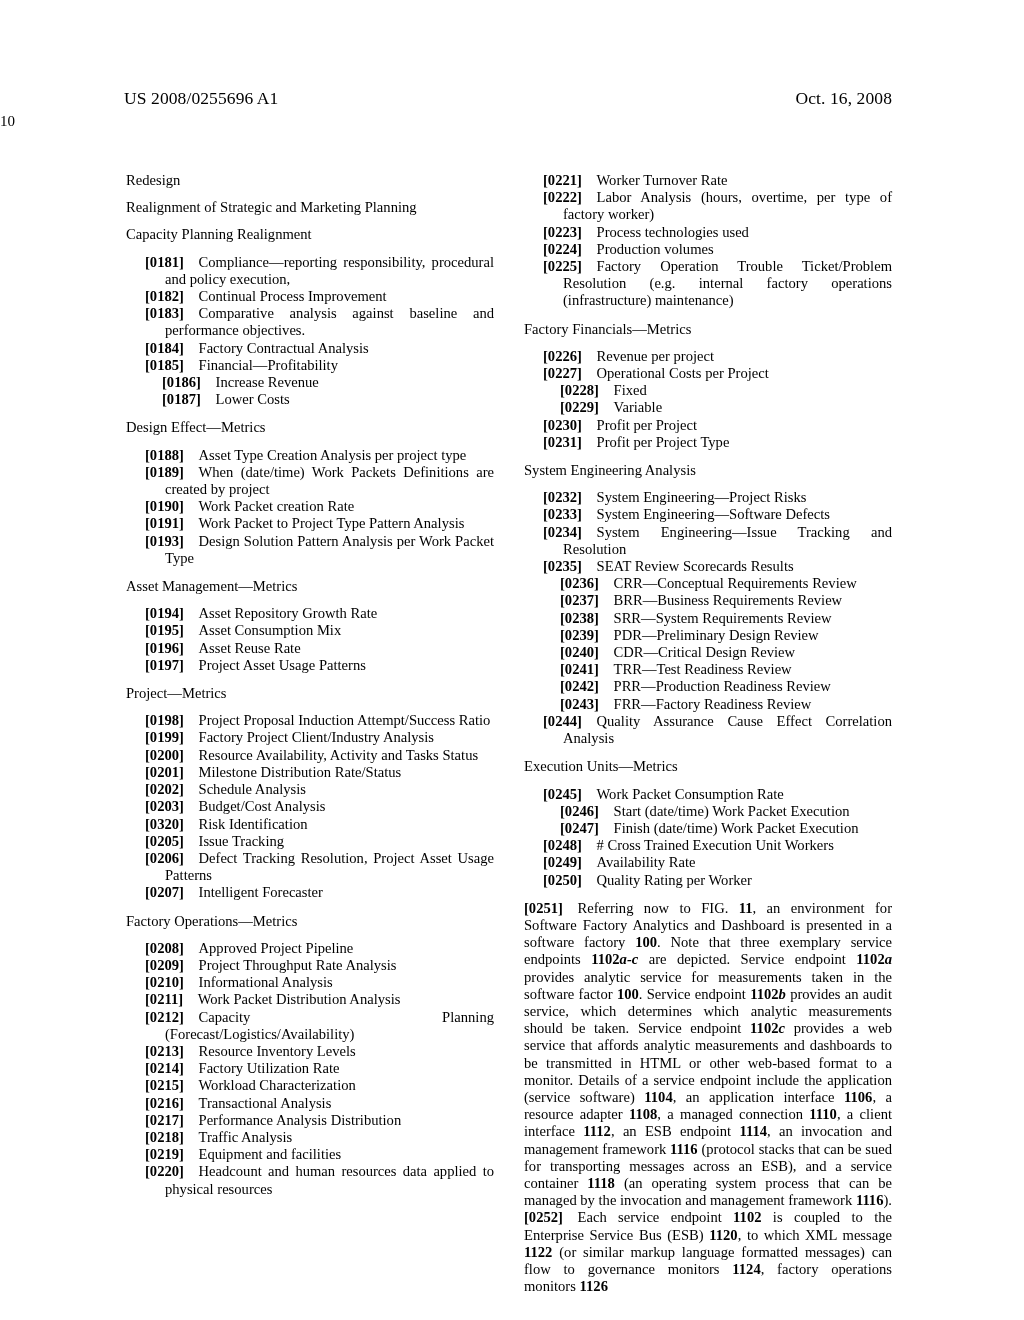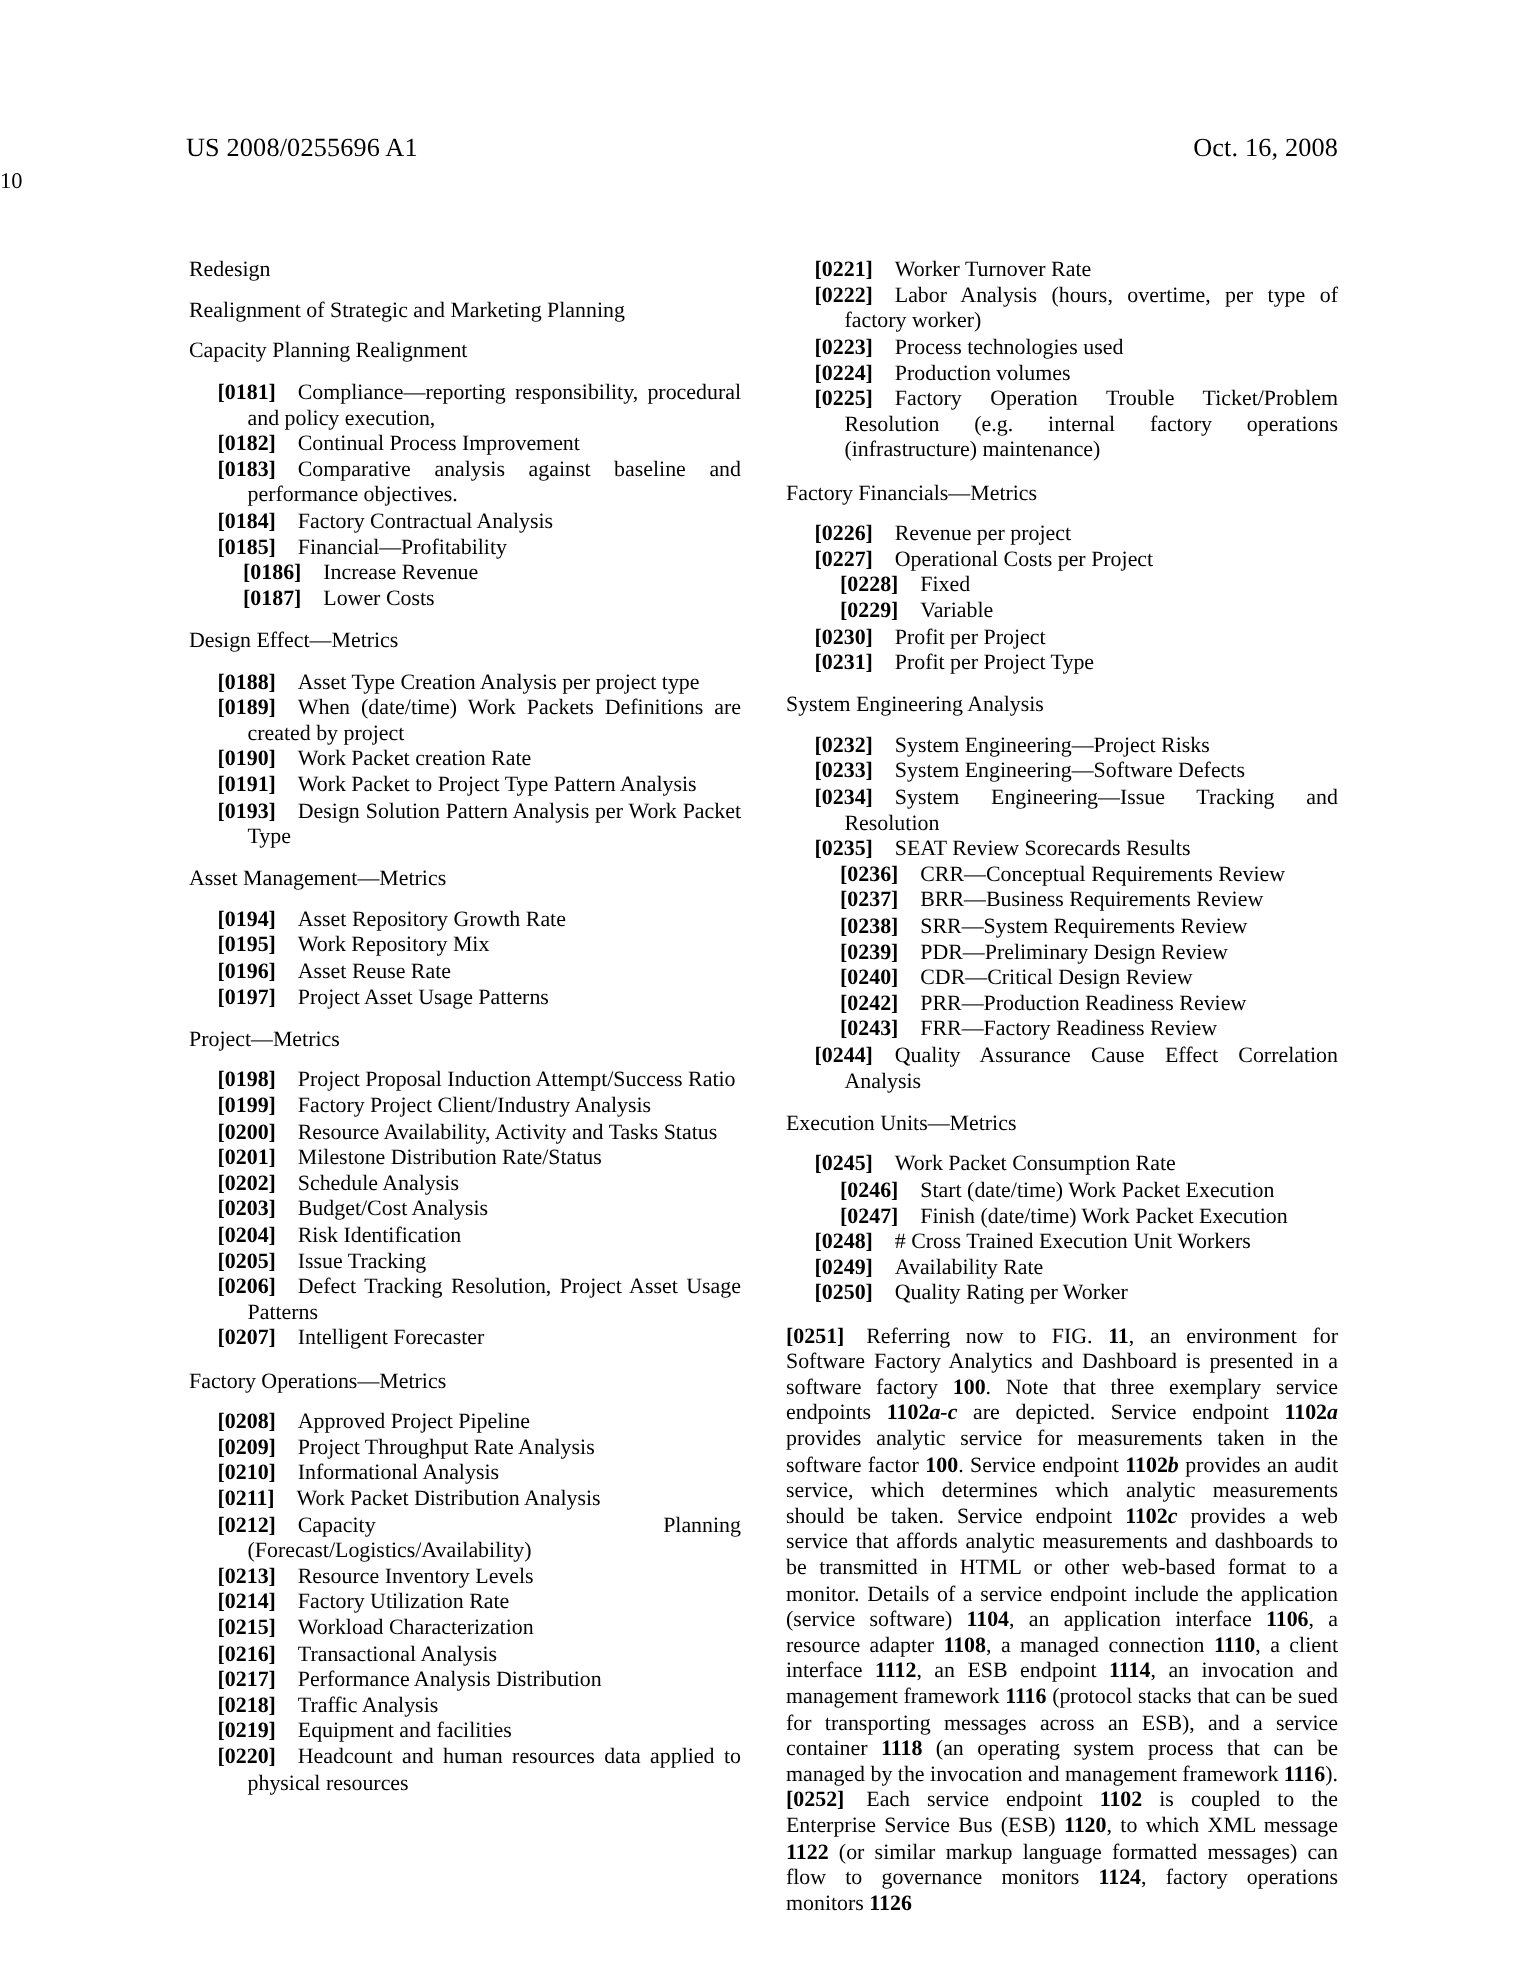--- a/index.html
+++ b/index.html
@@ -136,34 +136,34 @@
           <div class="para"><span class="num">[0188]</span><span class="gap">  </span><span>Asset Type Creation Analysis per project type</span></div>
           <div class="para"><span class="num">[0189]</span><span class="gap">  </span><span>When (date/time) Work Packets Definitions are created by project</span></div>
           <div class="para"><span class="num">[0190]</span><span class="gap">  </span><span>Work Packet creation Rate</span></div>
           <div class="para"><span class="num">[0191]</span><span class="gap">  </span><span>Work Packet to Project Type Pattern Analysis</span></div>
           <div class="para"><span class="num">[0193]</span><span class="gap">  </span><span>Design Solution Pattern Analysis per Work Packet Type</span></div>
         </div>
         <div class="section-gap"></div>
         <div class="heading">Asset Management—Metrics</div>
         <div class="list-block">
           <div class="para"><span class="num">[0194]</span><span class="gap">  </span><span>Asset Repository Growth Rate</span></div>
-          <div class="para"><span class="num">[0195]</span><span class="gap">  </span><span>Work Repository Mix</span></div>
+          <div class="para"><span class="num">[0195]</span><span class="gap">  </span><span>Asset Consumption Mix</span></div>
           <div class="para"><span class="num">[0196]</span><span class="gap">  </span><span>Asset Reuse Rate</span></div>
           <div class="para"><span class="num">[0197]</span><span class="gap">  </span><span>Project Asset Usage Patterns</span></div>
         </div>
         <div class="section-gap"></div>
         <div class="heading">Project—Metrics</div>
         <div class="list-block">
           <div class="para"><span class="num">[0198]</span><span class="gap">  </span><span>Project Proposal Induction Attempt/Success Ratio</span></div>
           <div class="para"><span class="num">[0199]</span><span class="gap">  </span><span>Factory Project Client/Industry Analysis</span></div>
           <div class="para"><span class="num">[0200]</span><span class="gap">  </span><span>Resource Availability, Activity and Tasks Status</span></div>
           <div class="para"><span class="num">[0201]</span><span class="gap">  </span><span>Milestone Distribution Rate/Status</span></div>
           <div class="para"><span class="num">[0202]</span><span class="gap">  </span><span>Schedule Analysis</span></div>
           <div class="para"><span class="num">[0203]</span><span class="gap">  </span><span>Budget/Cost Analysis</span></div>
-          <div class="para"><span class="num">[0204]</span><span class="gap">  </span><span>Risk Identification</span></div>
+          <div class="para"><span class="num">[0320]</span><span class="gap">  </span><span>Risk Identification</span></div>
           <div class="para"><span class="num">[0205]</span><span class="gap">  </span><span>Issue Tracking</span></div>
           <div class="para"><span class="num">[0206]</span><span class="gap">  </span><span>Defect Tracking Resolution, Project Asset Usage Patterns</span></div>
           <div class="para"><span class="num">[0207]</span><span class="gap">  </span><span>Intelligent Forecaster</span></div>
         </div>
         <div class="section-gap"></div>
         <div class="heading">Factory Operations—Metrics</div>
         <div class="list-block">
           <div class="para"><span class="num">[0208]</span><span class="gap">  </span><span>Approved Project Pipeline</span></div>
           <div class="para"><span class="num">[0209]</span><span class="gap">  </span><span>Project Throughput Rate Analysis</span></div>
           <div class="para"><span class="num">[0210]</span><span class="gap">  </span><span>Informational Analysis</span></div>
@@ -202,20 +202,21 @@
         <div class="list-block">
           <div class="para"><span class="num">[0232]</span><span class="gap">  </span><span>System Engineering—Project Risks</span></div>
           <div class="para"><span class="num">[0233]</span><span class="gap">  </span><span>System Engineering—Software Defects</span></div>
           <div class="para"><span class="num">[0234]</span><span class="gap">  </span><span>System Engineering—Issue Tracking and Resolution</span></div>
           <div class="para"><span class="num">[0235]</span><span class="gap">  </span><span>SEAT Review Scorecards Results</span></div>
           <div class="para lvl2"><span class="num">[0236]</span><span class="gap">  </span><span>CRR—Conceptual Requirements Review</span></div>
           <div class="para lvl2"><span class="num">[0237]</span><span class="gap">  </span><span>BRR—Business Requirements Review</span></div>
           <div class="para lvl2"><span class="num">[0238]</span><span class="gap">  </span><span>SRR—System Requirements Review</span></div>
           <div class="para lvl2"><span class="num">[0239]</span><span class="gap">  </span><span>PDR—Preliminary Design Review</span></div>
           <div class="para lvl2"><span class="num">[0240]</span><span class="gap">  </span><span>CDR—Critical Design Review</span></div>
+          <div class="para lvl2"><span class="num">[0241]</span><span class="gap">  </span><span>TRR—Test Readiness Review</span></div>
           <div class="para lvl2"><span class="num">[0242]</span><span class="gap">  </span><span>PRR—Production Readiness Review</span></div>
           <div class="para lvl2"><span class="num">[0243]</span><span class="gap">  </span><span>FRR—Factory Readiness Review</span></div>
           <div class="para"><span class="num">[0244]</span><span class="gap">  </span><span>Quality Assurance Cause Effect Correlation Analysis</span></div>
         </div>
         <div class="section-gap"></div>
         <div class="heading">Execution Units—Metrics</div>
         <div class="list-block">
           <div class="para"><span class="num">[0245]</span><span class="gap">  </span><span>Work Packet Consumption Rate</span></div>
           <div class="para lvl2"><span class="num">[0246]</span><span class="gap">  </span><span>Start (date/time) Work Packet Execution</span></div>
           <div class="para lvl2"><span class="num">[0247]</span><span class="gap">  </span><span>Finish (date/time) Work Packet Execution</span></div>

